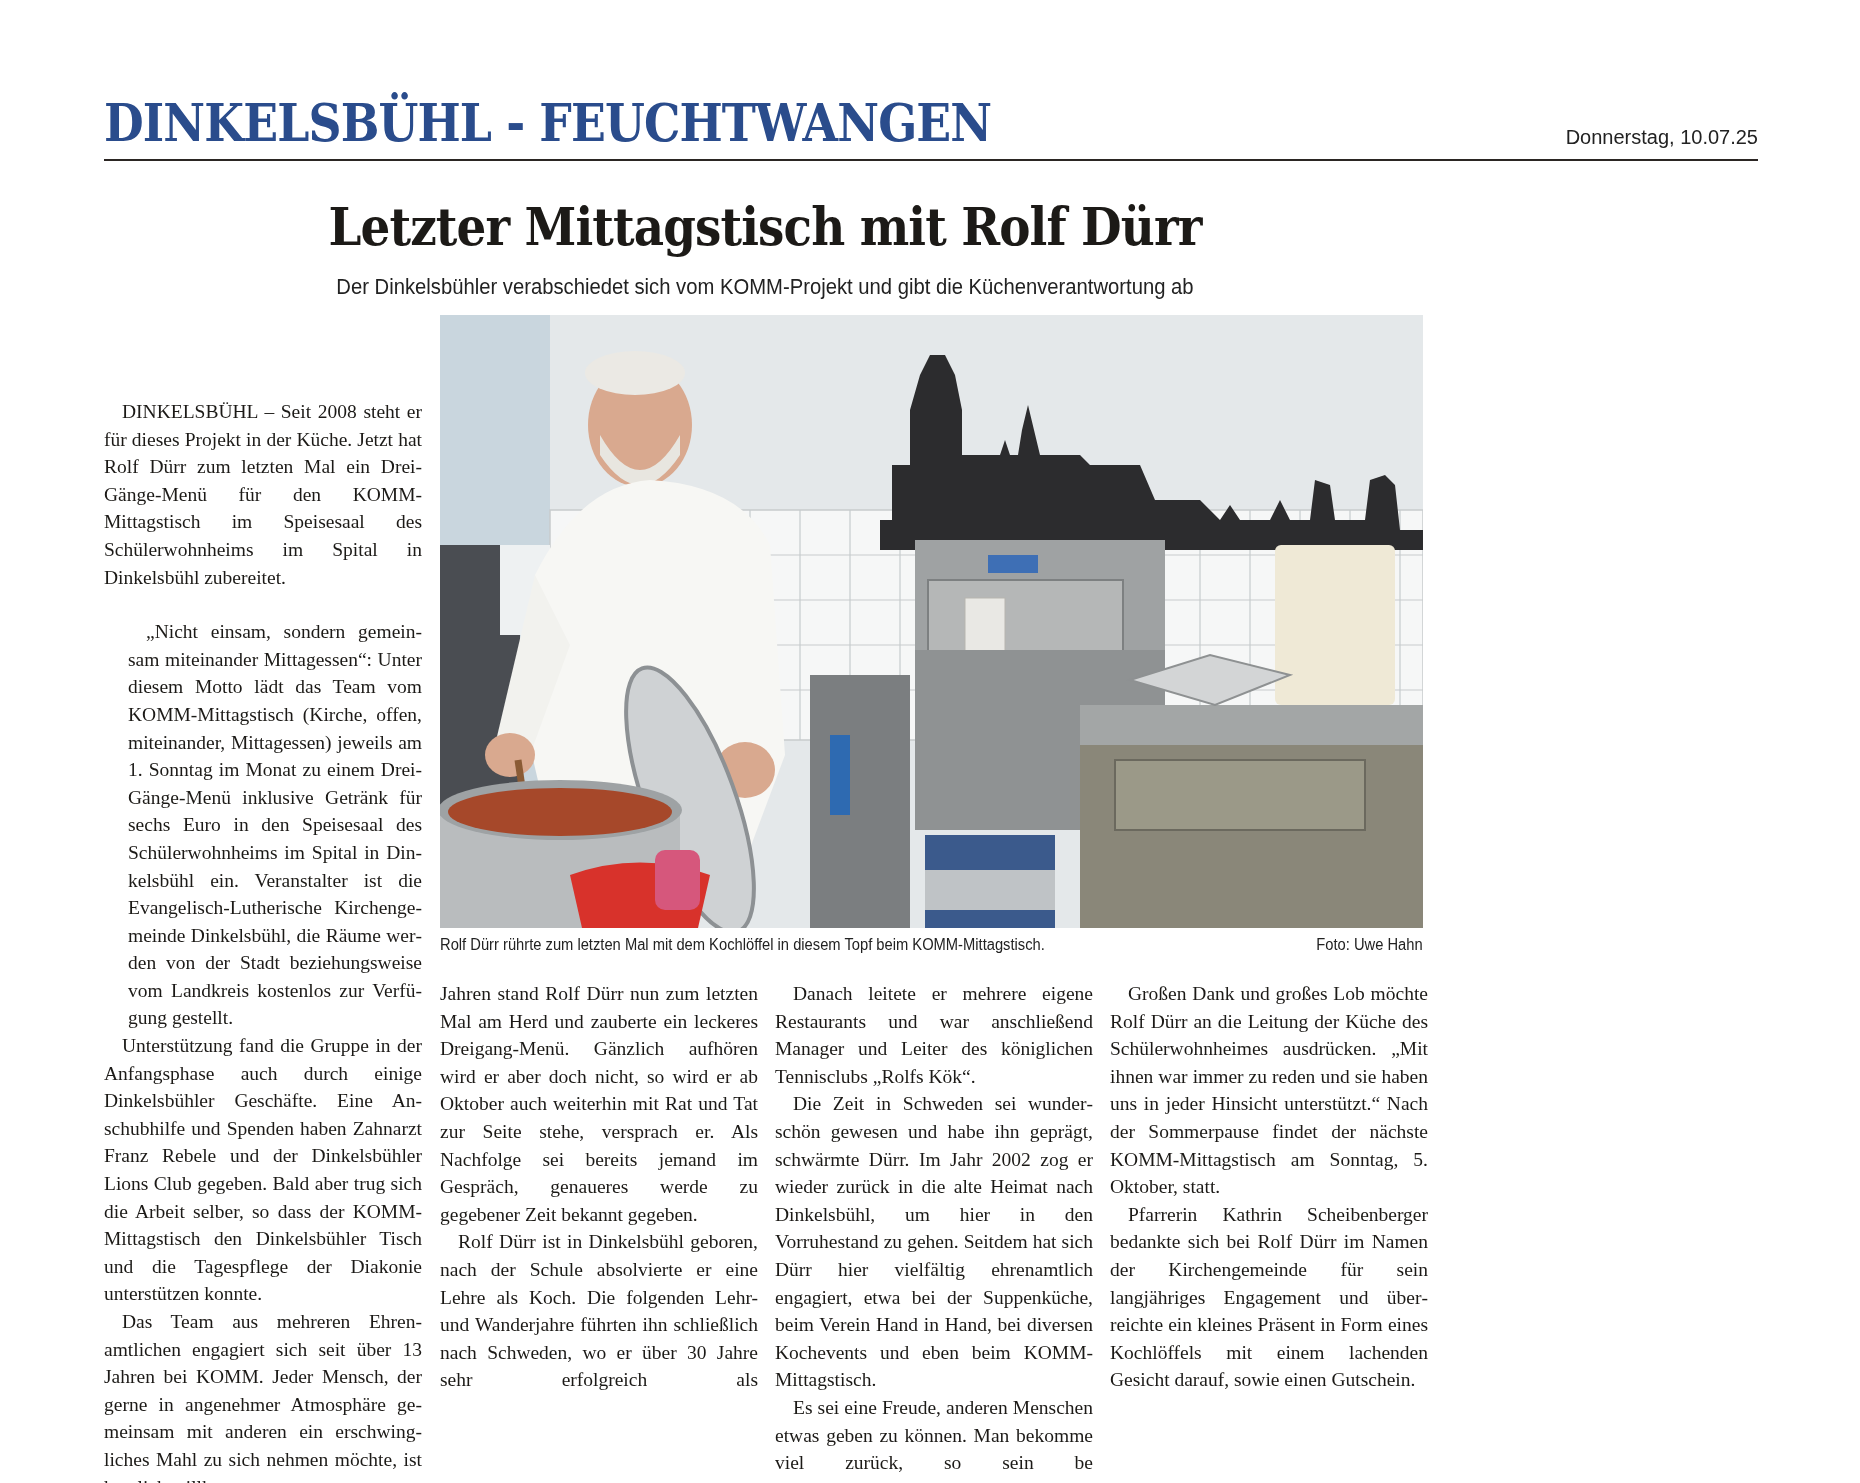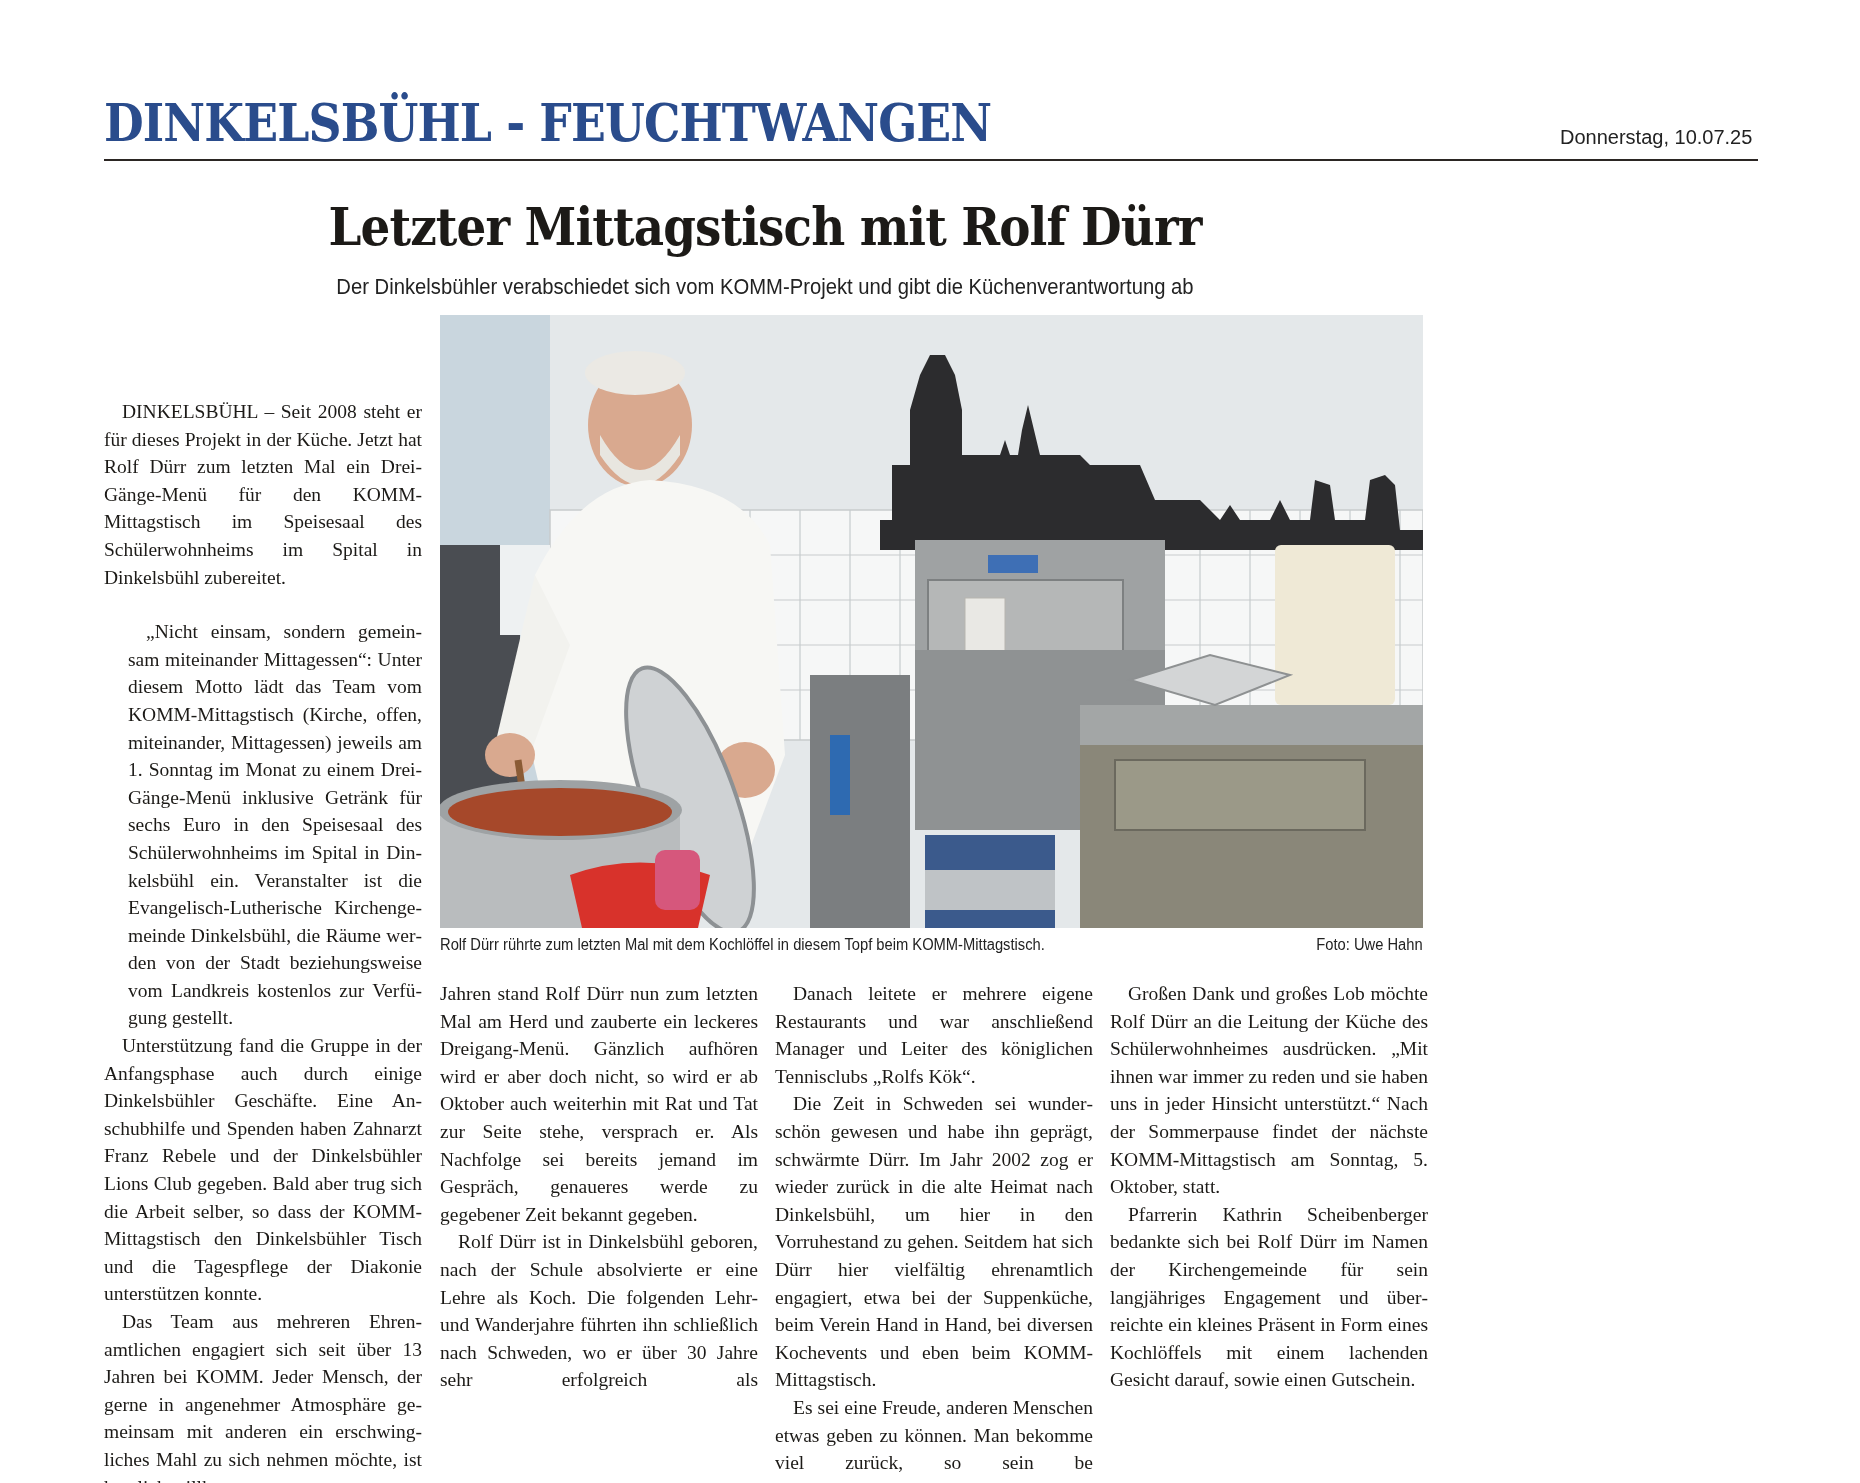--- a/index.html
+++ b/index.html
@@ -5,21 +5,21 @@
     html, body { margin: 0; padding: 0; background: #ffffff; }
     body { width: 1860px; height: 1483px; position: relative; overflow: hidden; color: #1c1a17; }
     .abs { position: absolute; }
     .section-title {
       left: 104px; top: 92px;
       font-family: "DejaVu Serif", serif; font-weight: bold;
       font-size: 52px; letter-spacing: -1px; color: #2a4c8c;
       transform: scaleX(0.88); transform-origin: left center; white-space: nowrap;
     }
     .date {
-      left: 1560px; top: 126px; width: 198px; 
+      left: 1560px; top: 126px; width: 198px; text-align: right;
       font-family: "Liberation Sans", sans-serif; font-size: 20px; color: #222;
       white-space: nowrap;
     }
     .header-rule { left: 104px; top: 159px; width: 1654px; height: 0; border-top: 2.5px solid #2b2623; }
     .headline {
       left: 200px; top: 196px; width: 1130px; text-align: center;
       font-family: "DejaVu Serif", serif; font-weight: bold; font-size: 52px;
       letter-spacing: -1px; color: #1c1a17; white-space: nowrap;
       transform: scaleX(0.9); transform-origin: center;
     }

